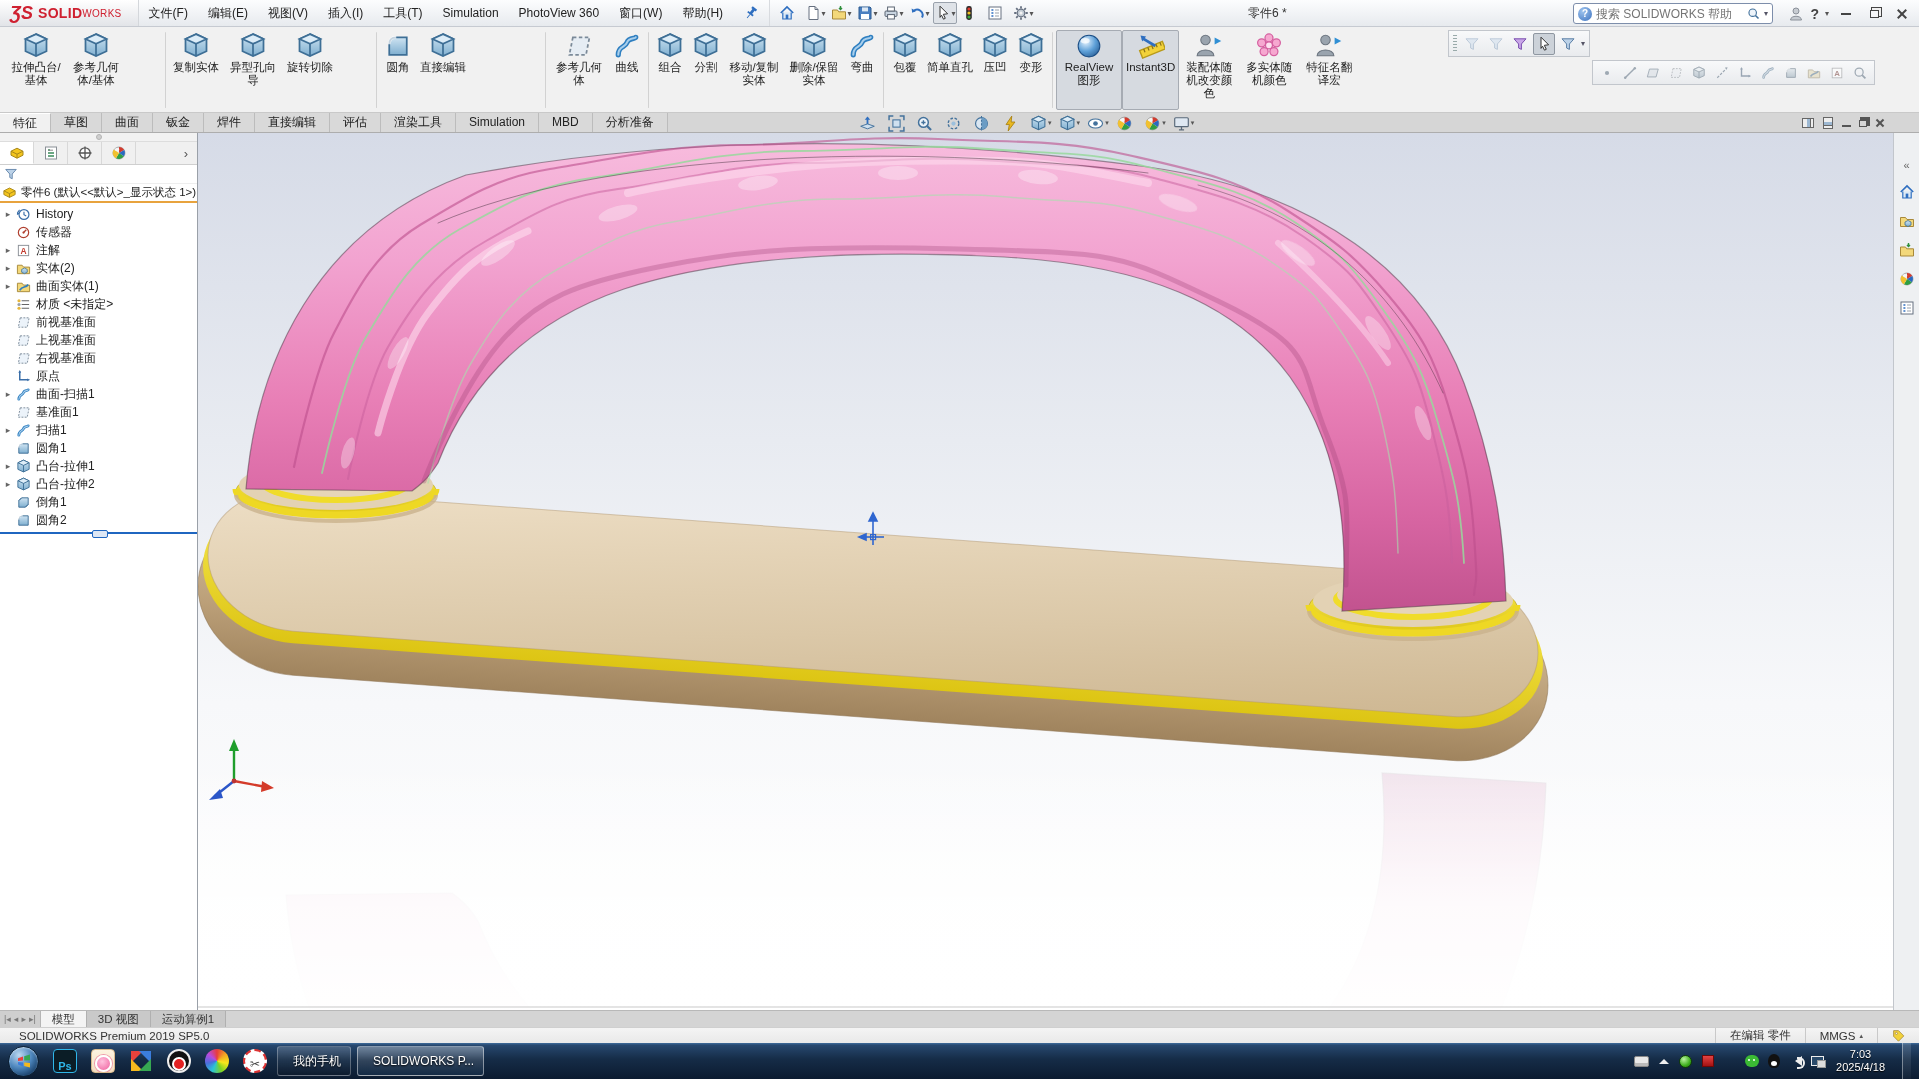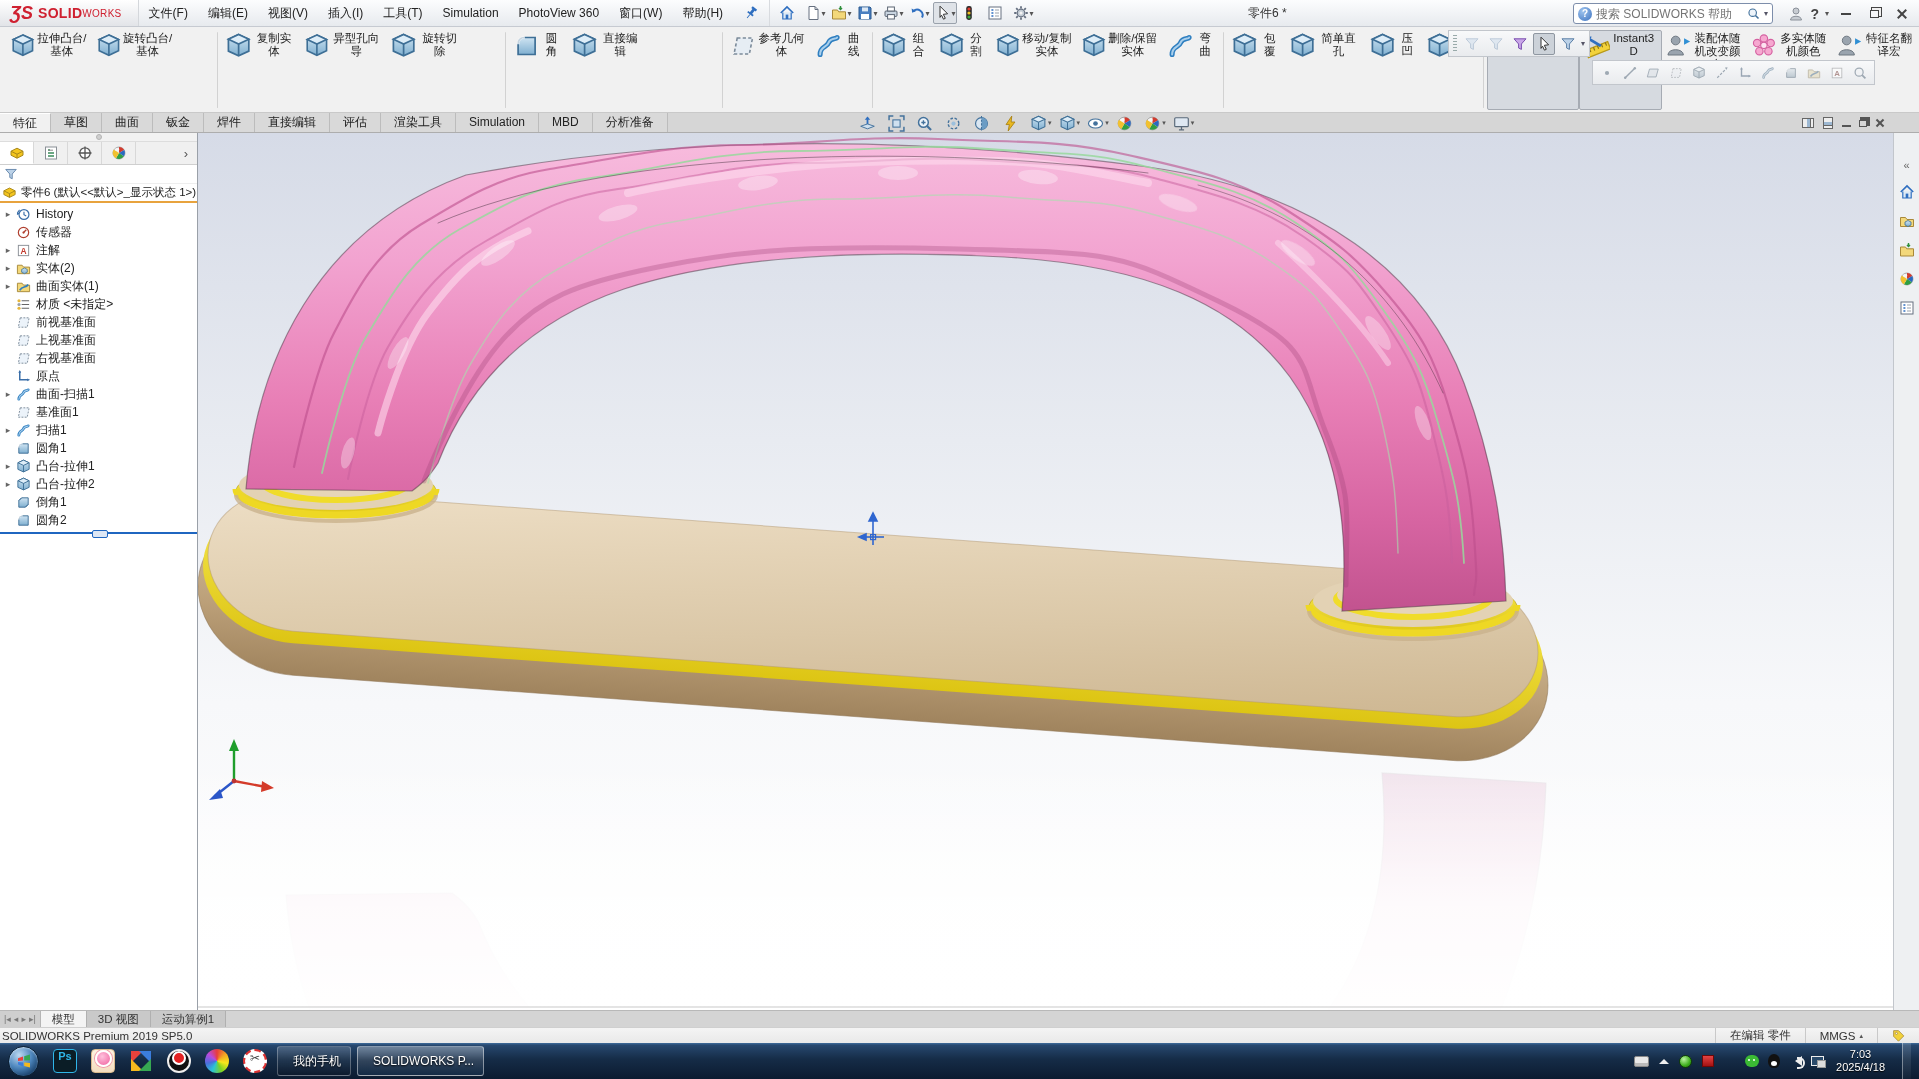--- a/index.html
+++ b/index.html
@@ -35,21 +35,21 @@
 
 #filterbar{position:absolute;top:30px;left:1448px;height:27px;background:linear-gradient(#f8f9fa,#e9ebee);border:1px solid #c2c6cc;display:flex;align-items:center;gap:2px;padding:0 4px;z-index:40}
 #filterbar .grip{width:4px;height:18px;background:repeating-linear-gradient(#9aa 0 1px,transparent 1px 3px);margin-right:2px}
 .fb-btn{width:22px;height:22px;display:flex;align-items:center;justify-content:center;border:1px solid transparent;border-radius:2px}
 .fb-btn.dim svg{opacity:.35}
 .fb-btn.pressed{background:#ccd2d9;border-color:#8f97a1}
 #filterbar2{position:absolute;top:60px;left:1592px;height:25px;background:linear-gradient(#f8f9fa,#e9ebee);border:1px solid #c2c6cc;display:flex;align-items:center;gap:1px;padding:0 3px;z-index:40}
 #filterbar2 .fb-btn svg{opacity:.55;filter:grayscale(.6)}
 
 #ribbon{position:absolute;top:27px;left:0;right:0;height:86px;background:#f1f1f1;border-bottom:1px solid #c9c9c9;display:flex;align-items:stretch;padding:3px 0 2px 6px;overflow:hidden}
-.rb-item{display:flex;flex-direction:row;align-items:flex-start;justify-content:flex-start;padding:1px 3px;border:1px solid transparent;border-radius:2px}
+.rb-item{display:flex;flex-direction:column;align-items:center;justify-content:flex-start;padding:1px 3px;border:1px solid transparent;border-radius:2px}
 .rb-item .rb-ic{width:28px;height:28px;margin-bottom:1px}
 .rb-item .rb-lb{font-size:11.5px;line-height:13px;text-align:center;word-break:break-all;max-width:52px;color:#222}
 .rb-item.toggle{background:#d6dae0;border-color:#a6abb3}
 .rb-item.toggle .rb-lb{max-width:58px}
 .rb-item.sep{padding:0;border:0;width:1px;background:#d2d2d2;margin:2px 3px;align-self:stretch}
 
 #tabrow{position:absolute;top:113px;left:0;right:0;height:20px;background:#d6d6d6;border-bottom:1px solid #adadad;display:flex;z-index:20}
 .tab{padding:0 13px;line-height:19px;background:#d9d9d9;border-right:1px solid #bcbcbc;color:#222;font-size:12px}
 .tab.active{background:#f1f1f1;border-top:1px solid #fff}
 #headsup{position:absolute;left:856px;top:0;height:20px;display:flex;align-items:center;gap:1px}
@@ -88,28 +88,28 @@
 #taskpane{position:absolute;top:133px;right:0;width:26px;bottom:69px;background:#eef0f2;border-left:1px solid #c2c6cc;display:flex;flex-direction:column;align-items:center;padding-top:26px;gap:9px}
 #taskpane .tp-chev{color:#666;font-size:11px;margin-bottom:2px}
 .tp-btn{width:20px;height:20px;display:flex;align-items:center;justify-content:center}
 
 #docktabs{position:absolute;left:0;right:0;bottom:52px;height:17px;background:#d4d4d4;border-top:1px solid #b8b8b8;display:flex;align-items:stretch;font-size:11.5px}
 #dock-nav{display:flex;align-items:center;padding:0 4px;gap:3px;background:#cfcfcf;border-right:1px solid #b5b5b5}
 #dock-nav span{color:#777;font-size:9px}
 .dtab{padding:0 11px;line-height:16px;background:#c9c9c9;border-right:1px solid #b0b0b0;color:#333}
 .dtab.active{background:#f4f4f4}
 #statusbar{position:absolute;left:0;right:0;bottom:36px;height:16px;background:linear-gradient(#f4f4f4,#e9e9e9);border-top:1px solid #cfcfcf;display:flex;align-items:center;font-size:11.5px;color:#333}
-#status-left{padding-left:2px}
+#status-left{padding-left:19px}
 #status-right{margin-left:auto;display:flex;align-items:flex-start;height:100%}
 #status-right .seg{padding:0 14px;border-left:1px solid #c9c9c9;display:flex;align-items:center;gap:4px;height:100%}
 #status-right .caret{font-size:7px;color:#555}
 #taskbar{position:absolute;left:0;right:0;bottom:0;height:36px;background:linear-gradient(#3f6d9d 0%,#27486f 6%,#152c47 45%,#0b1b30 100%);display:flex;align-items:center;z-index:50}
 #start-orb{width:31px;height:31px;border-radius:50%;margin:0 7px 0 8px;background:radial-gradient(circle at 35% 28%,#bcd9f2,#4d86bd 45%,#173d66 80%);border:1px solid #0c2034;box-shadow:inset 0 1px 2px rgba(255,255,255,.6);display:flex;align-items:center;justify-content:center}
 .tb-app{width:30px;height:30px;margin:0 4px;display:flex;align-items:center;justify-content:center;border-radius:3px}
-.tile{width:24px;height:24px;border-radius:4px;position:relative;display:flex;align-items:flex-start;justify-content:center;overflow:hidden}
+.tile{width:24px;height:24px;border-radius:4px;position:relative;display:flex;align-items:flex-end;justify-content:center;overflow:hidden}
 .tile.ps{background:#0b1d26;border:1.5px solid #2fb6e9;color:#2fb6e9;font-weight:bold;font-size:11px}
 .tile.photo{background:linear-gradient(#fdf3e0,#f3ddc0);border:1px solid #d8b98c}
 .tile.photo::after{content:"";width:13px;height:13px;border-radius:50%;background:radial-gradient(circle at 40% 35%,#ffc1dd,#ef5f9d);border:2px solid #fff;box-shadow:0 0 0 1px #e9a}
 .tile.pin4{background:transparent}
 .pin4 b{position:absolute;width:0;height:0;border:6px solid transparent}
 .pin4 .p1{left:2px;top:2px;border-top-color:#e8423c;border-left-color:#e8423c}
 .pin4 .p2{right:2px;top:2px;border-top-color:#3b7ddd;border-right-color:#3b7ddd}
 .pin4 .p3{left:2px;bottom:2px;border-bottom-color:#f5b91e;border-left-color:#f5b91e}
 .pin4 .p4{right:2px;bottom:2px;border-bottom-color:#36a852;border-right-color:#36a852}
 .tile.rec{background:#111;border-radius:50%;border:2px solid #eee}
@@ -510,21 +510,21 @@
         <use href="#i-cube"></use>
       </svg>
       <div class="rb-lb">拉伸凸台/基体</div>
 
     </div>
 
     <div class="rb-item">
       <svg class="rb-ic">
         <use href="#i-cube"></use>
       </svg>
-      <div class="rb-lb">旋转凸台/基体</div>
+      <div class="rb-lb">参考几何体/基体</div>
 
     </div>
 
     <div class="rb-item">
       <svg class="rb-ic">
         <use></use>
       </svg>
       <div class="rb-lb"></div>
 
     </div>

